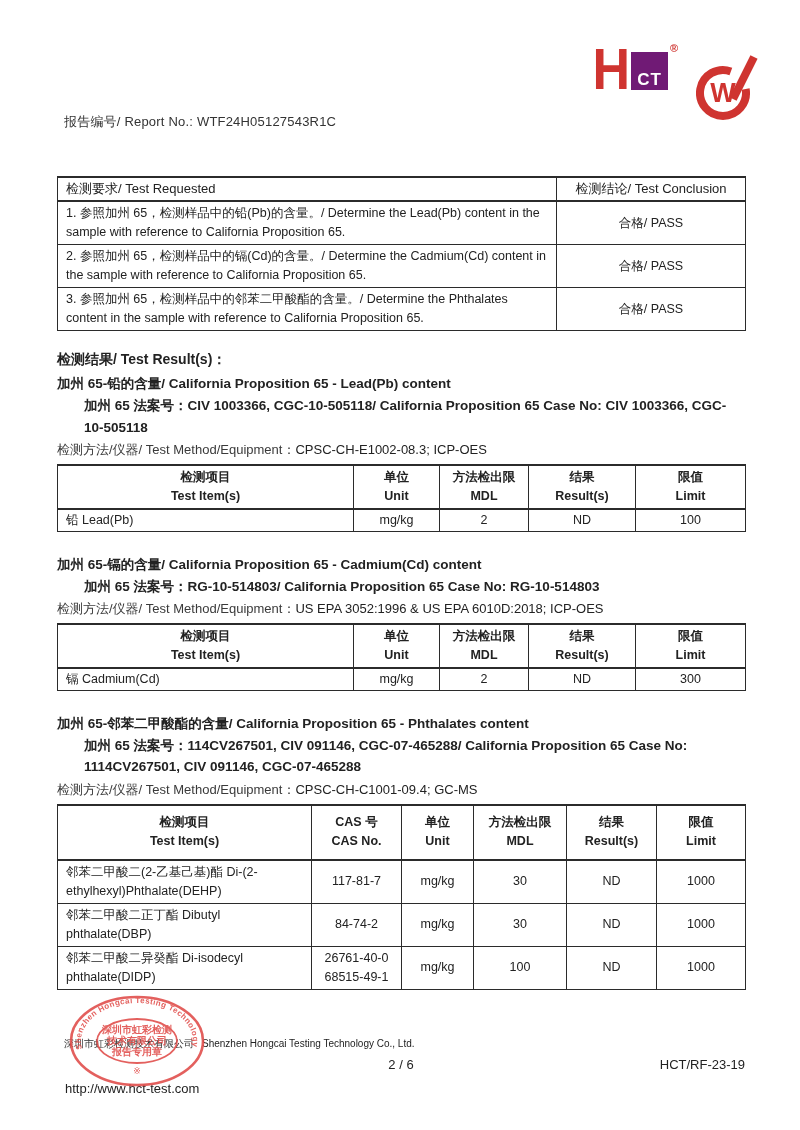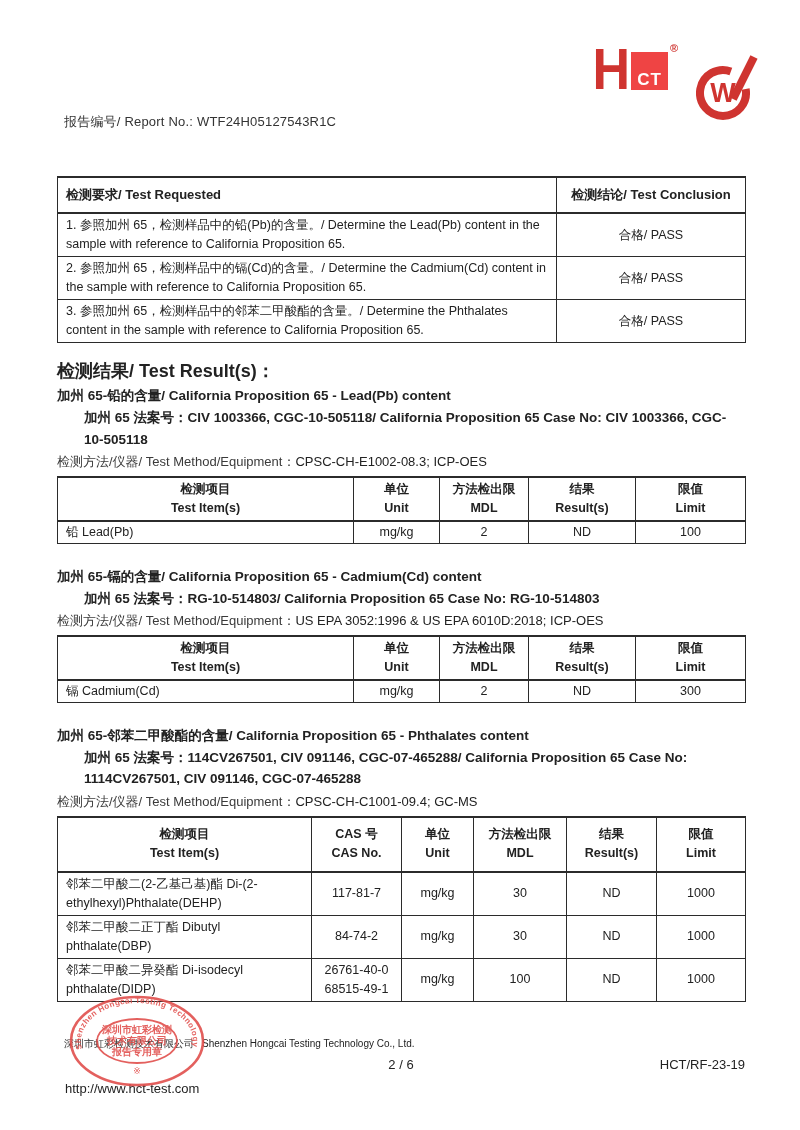--- a/index.html
+++ b/index.html
@@ -5,42 +5,42 @@
   * { margin:0; padding:0; box-sizing:border-box; }
   html,body { background:#ffffff; }
   body { font-family:"Liberation Sans","DejaVu Sans",sans-serif; color:#222; }
   .page { position:relative; width:800px; height:1130px; background:#fff; overflow:hidden; }
 
   
   .report-no { position:absolute; left:64px; top:113px; font-size:13px; color:#333; letter-spacing:.2px; }
   .logos { position:absolute; top:52px; right:40px; display:flex; gap:16px; align-items:flex-start; }
   .hct-logo { position:relative; display:flex; align-items:flex-end; padding-right:12px; }
   .hct-h { font-size:52px; line-height:38px; font-weight:bold; color:#cf3430; letter-spacing:-2px; transform:scaleY(1.12); transform-origin:bottom; }
-  .hct-sq { width:37px; height:38px; background:#ef4444; position:relative; margin-left:3px; }
+  .hct-sq { width:37px; height:38px; background:#701a75; position:relative; margin-left:3px; }
   .hct-ct { position:absolute; bottom:0px; left:50%; transform:translateX(-50%); color:#fff; font-weight:bold; font-size:17px; letter-spacing:1px; line-height:20px; }
   .hct-r { position:absolute; top:-10px; right:2px; font-size:11px; color:#cf3430; font-weight:bold; }
   .w-logo { display:block; }
 
   
   .content { position:absolute; left:57px; top:176px; width:688px; }
 
   table { border-collapse:collapse; width:100%; table-layout:fixed; }
   table, th, td { border:1px solid #2b2b2b; }
   table { border-top-width:2px; }
   th, td { font-size:12.5px; vertical-align:middle; }
 
   
-  .req-table thead th { border-bottom-width:2px; font-weight:bold; font-size:13px; height:36px; padding:2px 8px; }
+  .req-table thead th { border-bottom-width:2px; font-weight:normal; font-size:13px; height:24px; padding:2px 8px; }
   .req-table .h-left { text-align:left; }
   .req-table td { height:42px; padding:2px 8px; line-height:19px; }
   .req-table .req-cell { text-align:left; }
   .req-table .con-cell { text-align:center; }
 
   
-  .results-heading { margin-top:20px; font-size:18px; font-weight:bold; line-height:17px; }
+  .results-heading { margin-top:20px; font-size:14px; font-weight:bold; line-height:17px; }
   .sec-title { font-size:13.5px; font-weight:bold; line-height:19px; margin-top:6px; }
   .sec-gap { margin-top:23px; }
   .case-line { font-size:13.5px; font-weight:bold; line-height:21.5px; margin-top:2px;margin-left:27px; }
   .method-line { font-size:13px; line-height:19px; margin-top:2px; }
   .method-line .lbl { color:#3a3a3a; }
 
   
   .rtable { margin-top:5px; }
   .rtable thead th { font-weight:bold; padding:2px 2px; height:41px; border-bottom-width:2px; }
   .rtable thead div { line-height:19px; }

